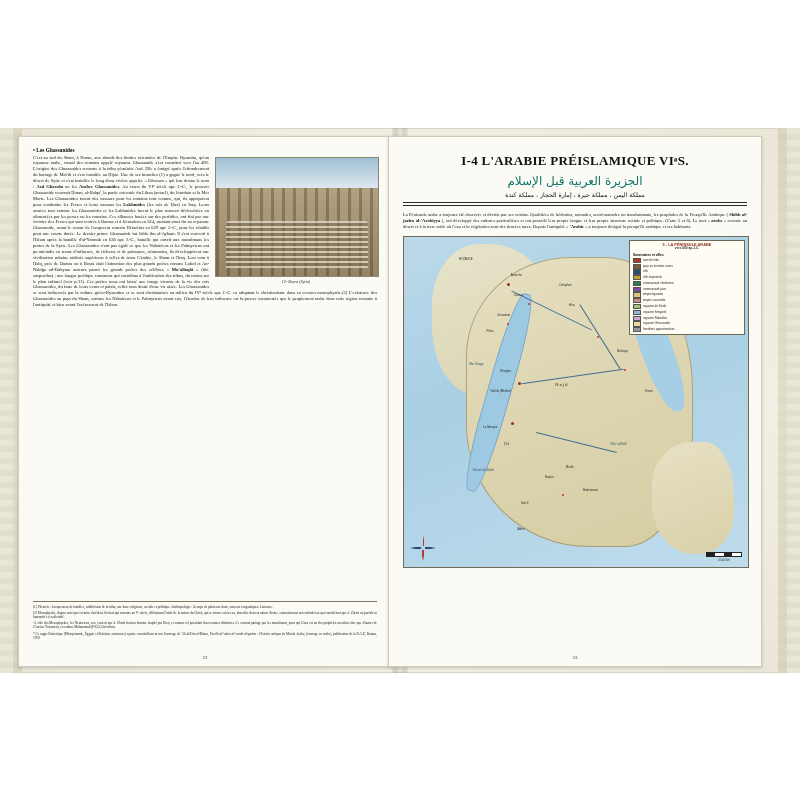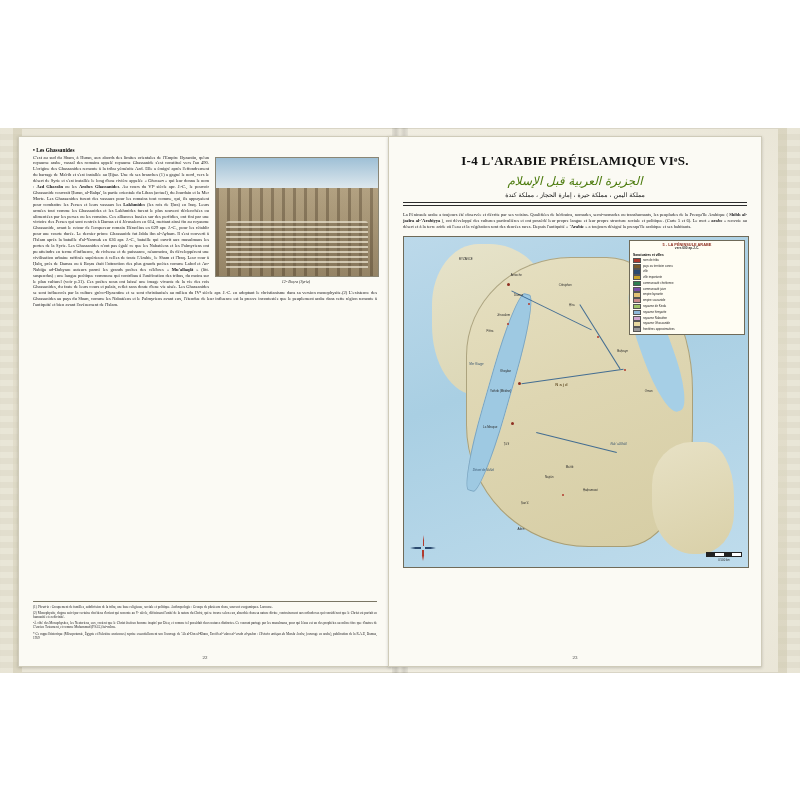--- a/index.html
+++ b/index.html
@@ -115,22 +115,22 @@
   
   .chap-num{
     text-align:center;font-size:13px;font-weight:bold;letter-spacing:.3px;
     margin:6px 0 0 0;color:#101010;
   }
   .chap-sub{
     text-align:center;font-size:8.2px;font-weight:bold;margin:2px 0 0 0;color:#101010;
     letter-spacing:.1px;
   }
   .chap-ar{
-    text-align:center;font-size:12px;margin:5px 0 0 0;color:#4d7c0f;
-    direction:rtl;font-family:"DejaVu Sans", sans-serif;font-style:italic;
+    text-align:center;font-size:12px;margin:5px 0 0 0;color:#0f766e;
+    direction:rtl;font-family:"DejaVu Sans", sans-serif;
   }
   .chap-ar2{
     text-align:center;font-size:6.2px;margin:3px 0 4px 0;color:#101010;
     direction:rtl;font-family:"DejaVu Sans", sans-serif;
   }
   .rule-dbl{
     border-top:1px solid #2b2b2b;border-bottom:1px solid #2b2b2b;height:2px;margin:4px 0 6px 0;
   }
   .intro{
     font-size:4.55px;line-height:1.32;text-align:justify;color:#17161a;

